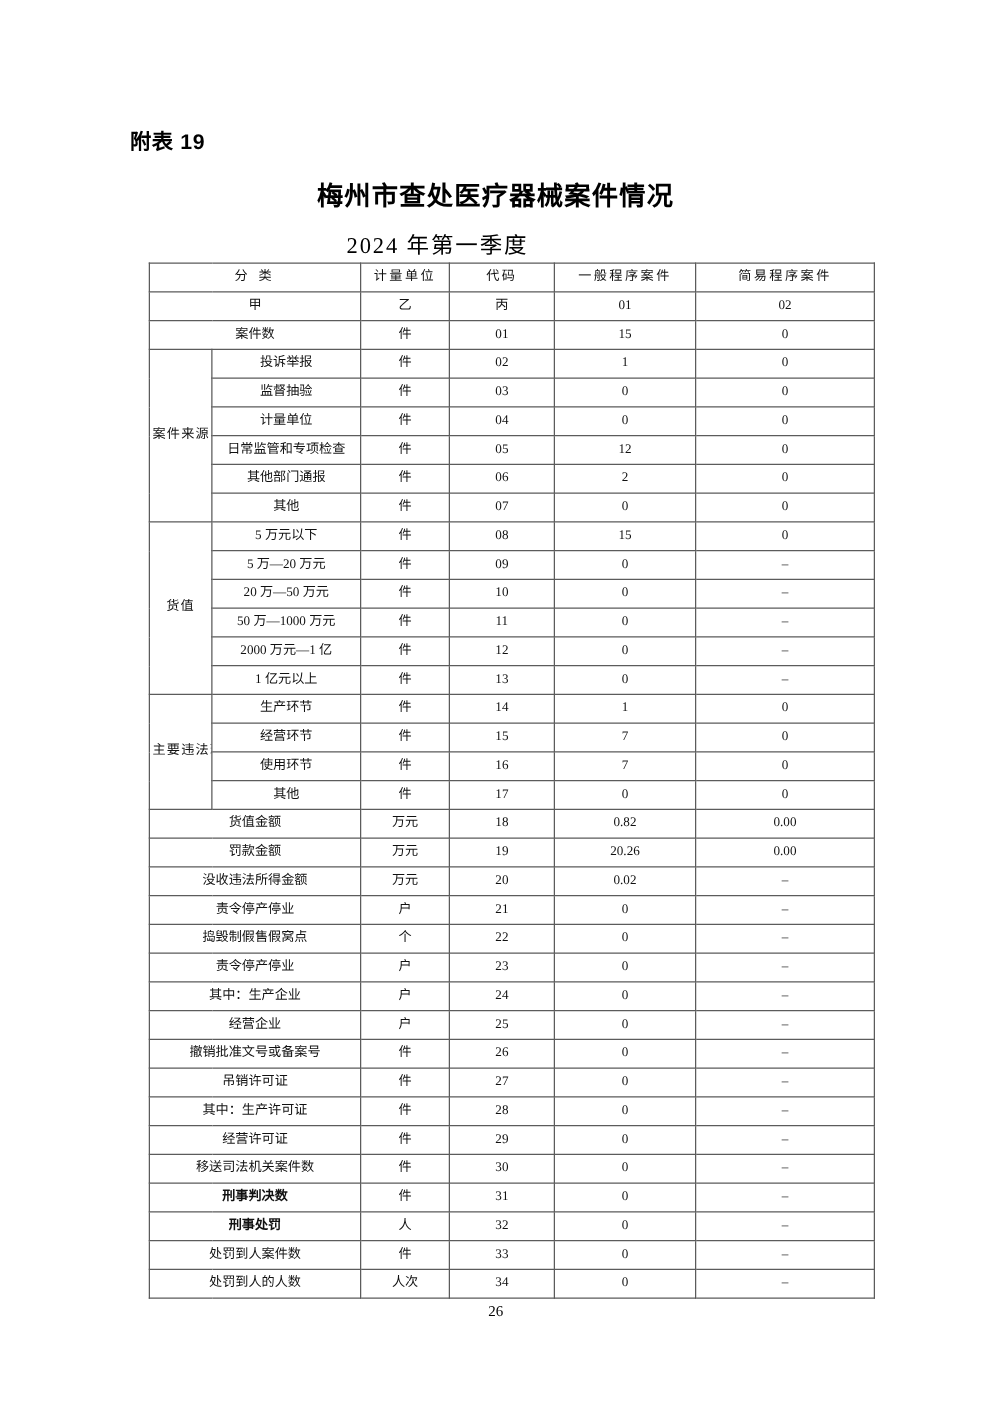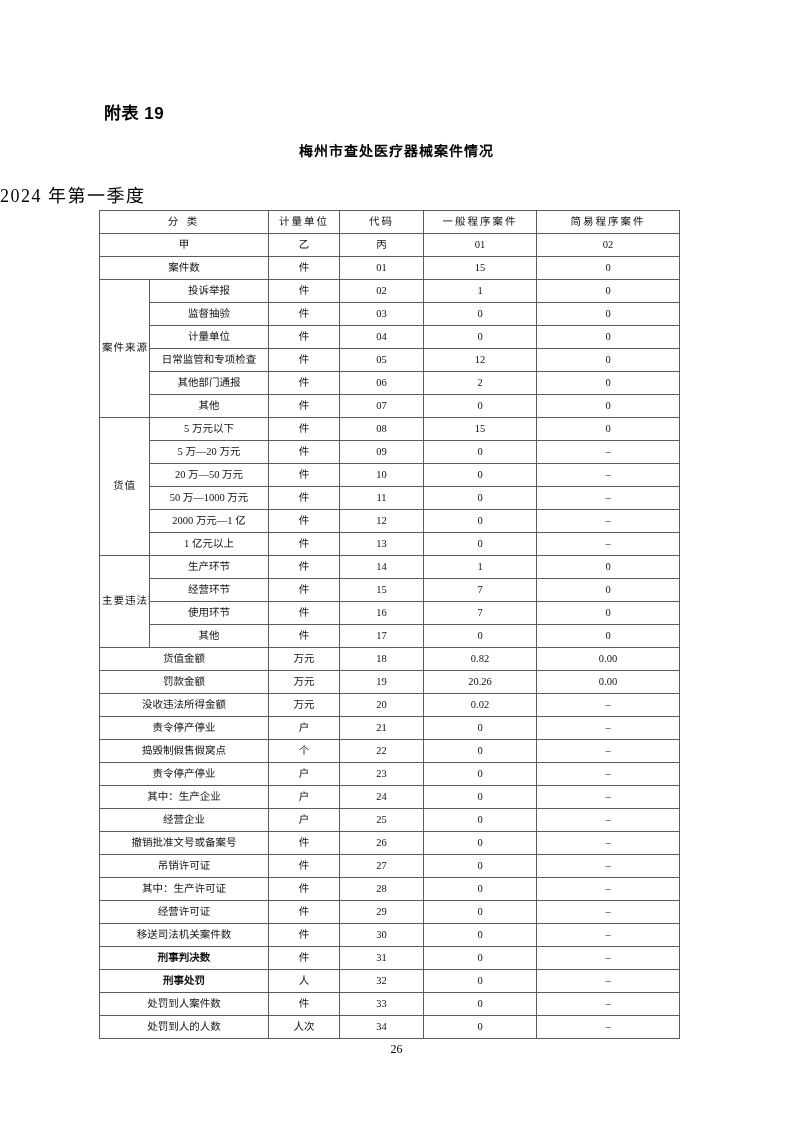--- a/index.html
+++ b/index.html
@@ -38,38 +38,39 @@
   }
 
   .doc-title {
     position: absolute;
     left: 0;
     top: 140px;
     width: 793px;
     text-align: center;
     font-family: Liberation Serif, serif;
     font-weight: bold;
-    font-size: 14px;
+    font-size: 21px;
     letter-spacing: 1px;
   }
 
   .doc-subtitle {
     position: absolute;
     left: 0;
     top: 181px;
     width: 700px;
+    text-align: center;
     font-family: "Liberation Serif", "DejaVu Serif", serif;
     font-size: 18px;
     letter-spacing: 1.5px;
   }
 
   
   .table-wrap {
     position: absolute;
-    left: 99px;
+    left: 119px;
     top: 210px;
     width: 580px;
   }
 
   table.stat {
     border-collapse: collapse;
     table-layout: fixed;
     width: 580px;
     font-family: "Liberation Serif", "DejaVu Serif", serif;
     font-size: 10.5px;

